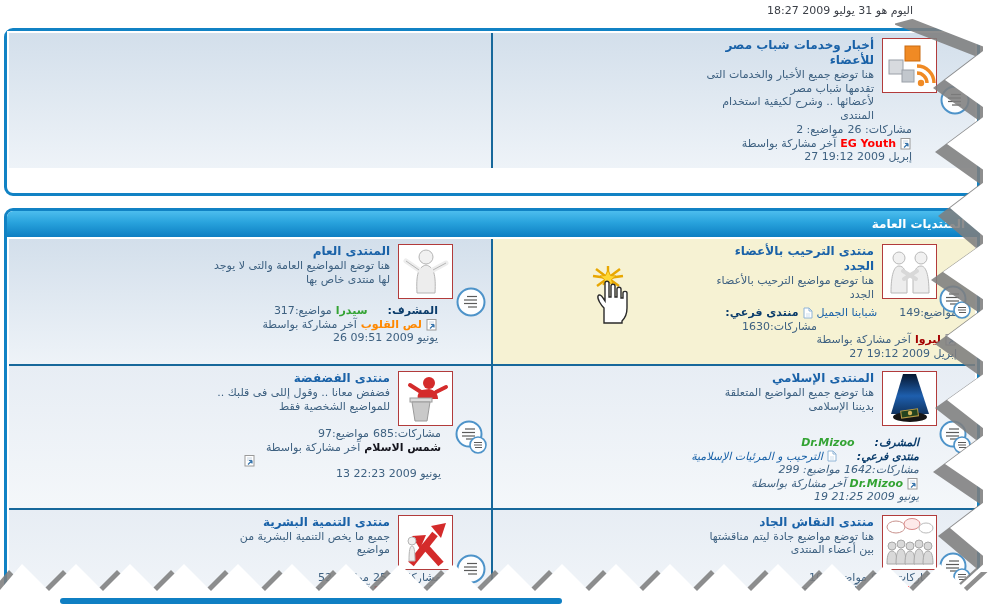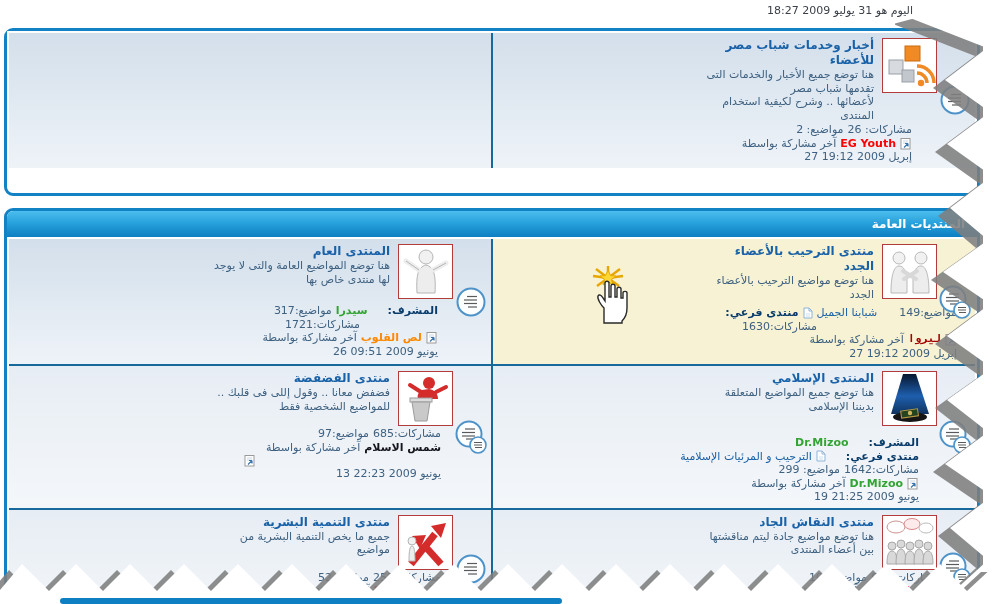--- a/index.html
+++ b/index.html
@@ -191,21 +191,21 @@
               </span>
             <span class="slink" dir="rtl">شبابنا الجميل</span>
             <span class="sp14"></span>
             <span dir="rtl">مواضيع:149</span>
           </div>
           <div class="line" style="padding-right:140px;justify-content:flex-end;">
               <span dir="rtl">مشاركات:1630</span>
             </div>
           <div class="line">
             <span dir="rtl">آخر مشاركة بواسطة</span>
-            <span class="uname" dir="rtl" style="color: rgb(164, 0, 0); font-family: Liberation Mono, monospace;">ليروا</span>
+            <span class="uname" dir="rtl" style="color: rgb(164, 0, 0);">ليروا</span>
             <span class="micon">
                 <svg width="12" height="13">
                   <use href="#sym-goto"></use>
                 </svg>
               </span>
           </div>
           <div class="line">
               <span>27 إبريل 2009 19:12</span>
             </div>
         </div>
@@ -233,23 +233,20 @@
             <div class="f-desc">هنا توضع المواضيع العامة والتى لا يوجد</div>
             <div class="f-desc">لها منتدى خاص بها</div>
           </div>
         </div>
         <div class="blines mt5" style="padding-right:45px;text-align:center;">
           <div class="line">
             <span dir="rtl">مواضيع:317</span>
             <span class="uname" dir="rtl" style="color: rgb(51, 163, 51);">سيدرا</span>
             <span class="lbl" dir="rtl">المشرف:</span>
           </div>
-          <div class="line" style="padding-right:78px;">
-              <span dir="rtl">مشاركات:1721</span>
-            </div>
           <div class="line">
             <span dir="rtl">آخر مشاركة بواسطة</span>
             <span class="uname" dir="rtl" style="color: rgb(255, 136, 0);">لص القلوب</span>
             <span class="micon">
                 <svg width="12" height="13">
                   <use href="#sym-goto"></use>
                 </svg>
               </span>
           </div>
           <div class="line">
@@ -281,21 +278,21 @@
               <rect x="18" y="38" width="17" height="7" fill="#24431f" stroke="#b99b45" transform="rotate(-8 26 41)"></rect>
               <circle cx="27" cy="41" r="2.2" fill="#d4b45a"></circle>
             </svg>
           </div>
           <div class="head-text">
             <div class="f-title">المنتدى الإسلامي</div>
             <div class="f-desc">هنا توضع جميع المواضيع المتعلقة</div>
             <div class="f-desc">بديننا الإسلامى</div>
           </div>
         </div>
-        <div class="blines mt10" style="padding-right:48px;">
+        <div class="blines mt10" style="padding-right:48px;font-style:italic;">
           <div class="line">
             <span class="uname" dir="ltr" style="color: rgb(51, 163, 51);">Dr.Mizoo</span>
             <span class="lbl" dir="rtl">المشرف:</span>
           </div>
           <div class="line">
             <span class="slink" dir="rtl">الترحيب و المرئيات الإسلامية</span>
             <span class="micon">
                 <svg width="10" height="12">
                   <use href="#sym-page"></use>
                 </svg>

